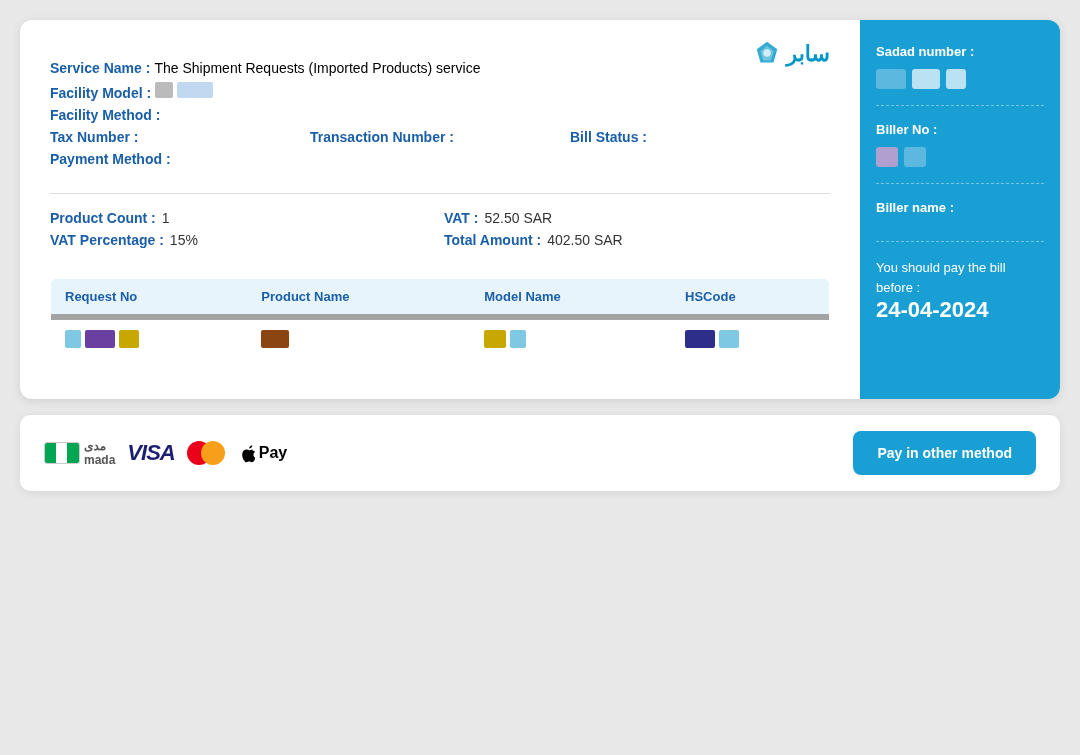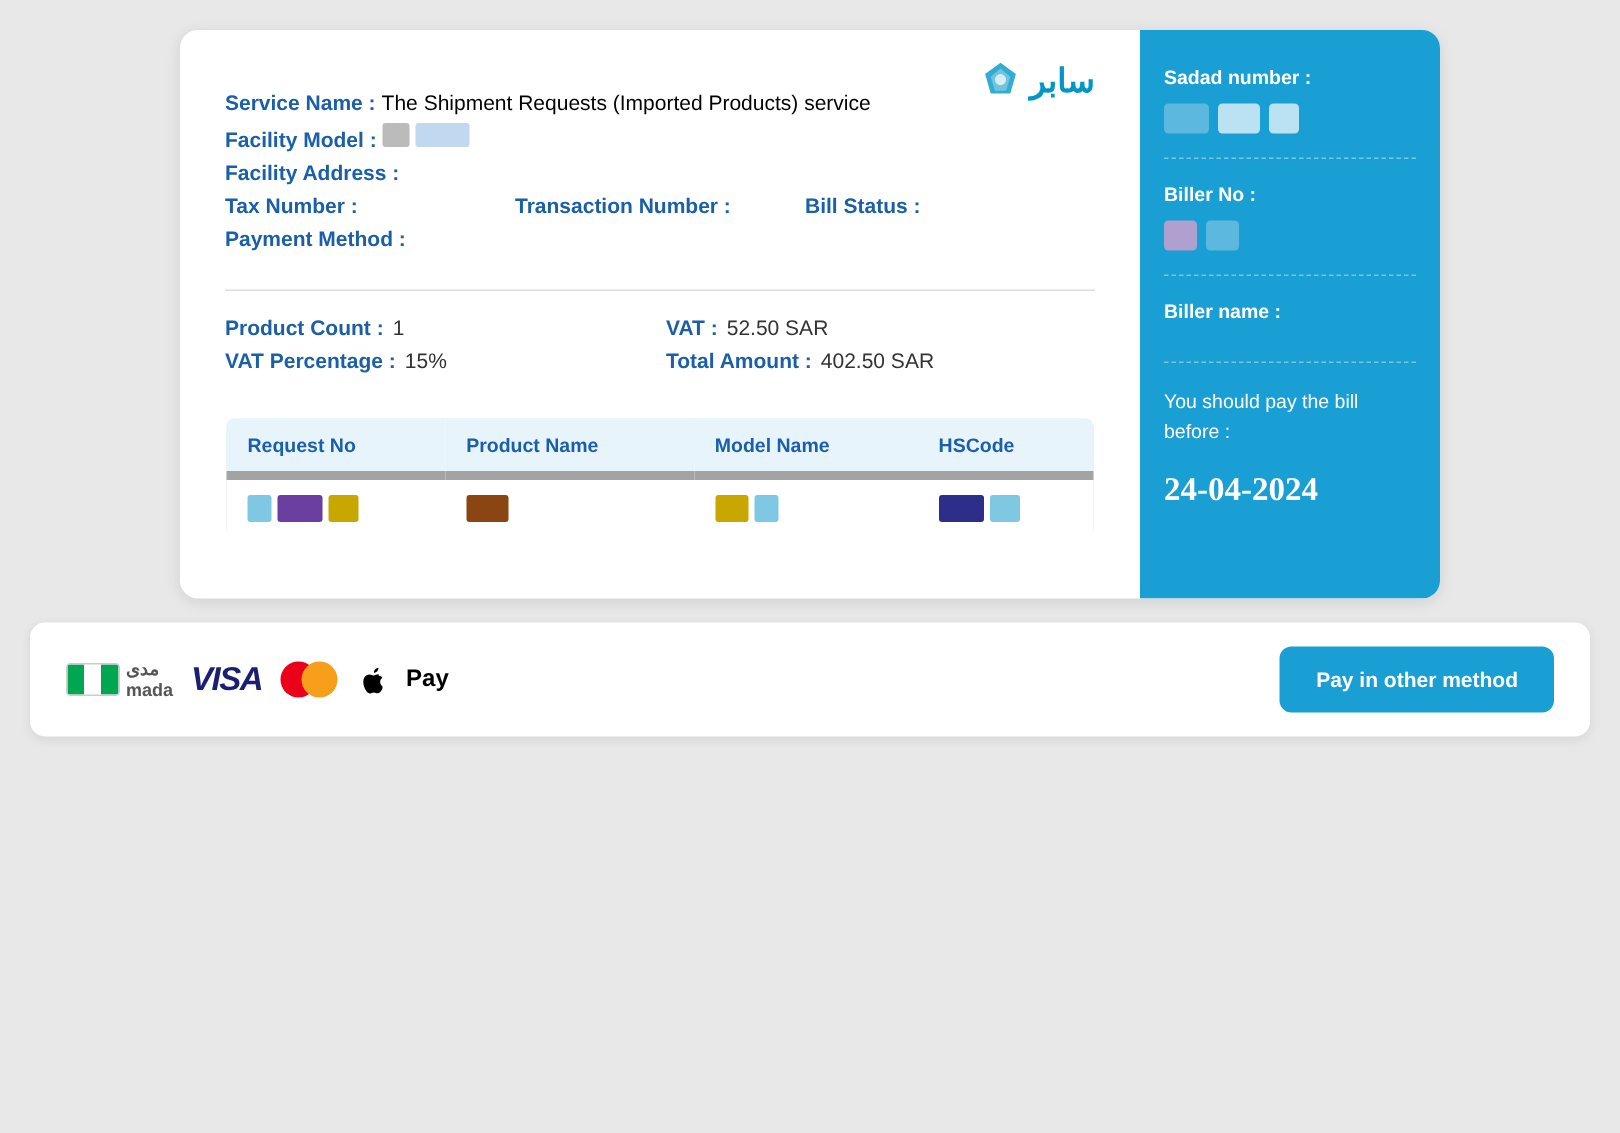--- a/index.html
+++ b/index.html
@@ -11,21 +11,21 @@
       min-height: 755px;
       display: flex;
       flex-direction: column;
       align-items: center;
       padding: 20px;
     }
 
     .main-card {
       background: #fff;
       border-radius: 12px;
-      width: 840px;
+      width: 1040px;
       display: flex;
       overflow: hidden;
       box-shadow: 0 2px 10px rgba(0,0,0,0.1);
       margin-bottom: 16px;
     }
 
     
     .content-area {
       flex: 1;
       padding: 30px 30px 40px 30px;
@@ -187,22 +187,21 @@
     }
     .sidebar-block {
       height: 20px;
       border-radius: 3px;
       display: inline-block;
     }
     .pay-date {
       font-size: 22px;
       font-weight: bold;
       color: #fff;
-      margin-top: 16px;
-      font-family: Liberation Serif, serif;
+      margin-top: 0;
     }
     .pay-before-label {
       font-size: 13px;
       color: #fff;
       line-height: 1.5;
     }
 
     
     .payment-bar {
       background: #fff;
@@ -269,21 +268,21 @@
       height: 24px;
       border-radius: 50%;
       background: #f79e1b;
       margin-left: -10px;
     }
 
     
     .apple-pay {
       display: flex;
       align-items: center;
-      gap: 16px;
+      gap: 4px;
       font-size: 16px;
       font-weight: bold;
       color: #000;
     }
   </style>
 </head>
 <body>
 
 <div class="main-card">
 
@@ -308,21 +307,21 @@
 
       <div class="info-row">
         <span class="info-label">Facility Model :</span>
         <span class="info-value redacted">
           <span class="redact-block" style="width:18px; background:#bbb;"></span>
           <span class="redact-block" style="width:36px; background:#c0d8f0;"></span>
         </span>
       </div>
 
       <div class="info-row">
-        <span class="info-label">Facility Address :</span>
+        <span class="info-label">Facility Method :</span>
       </div>
 
       <div class="info-grid">
         <div class="info-row">
           <span class="info-label">Tax Number :</span>
         </div>
         <div class="info-row">
           <span class="info-label">Transaction Number :</span>
         </div>
         <div class="info-row">

